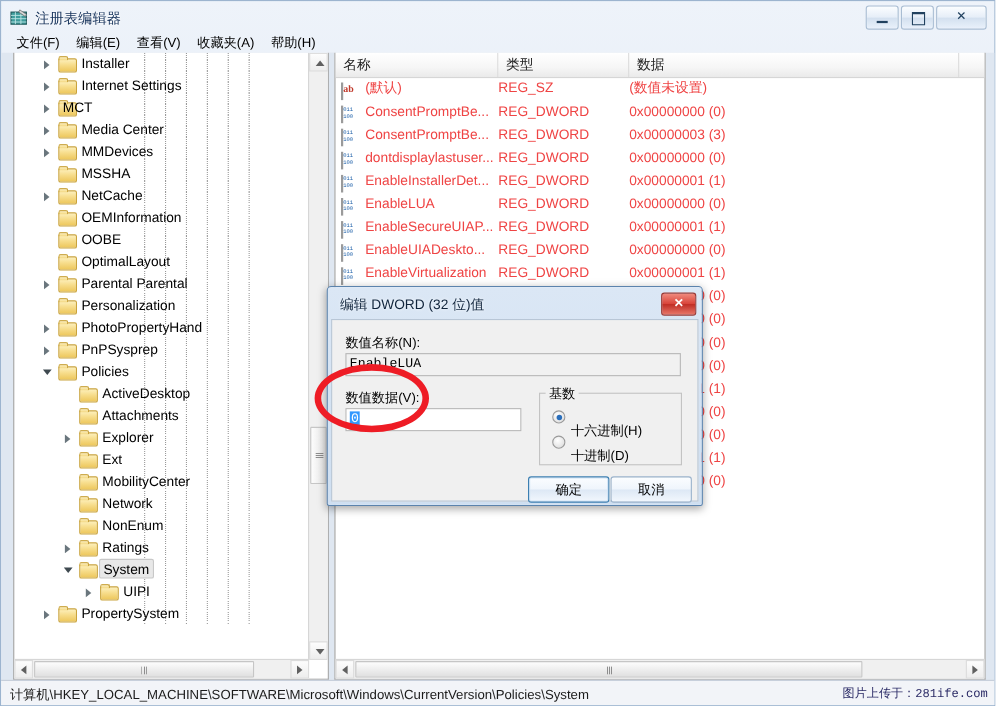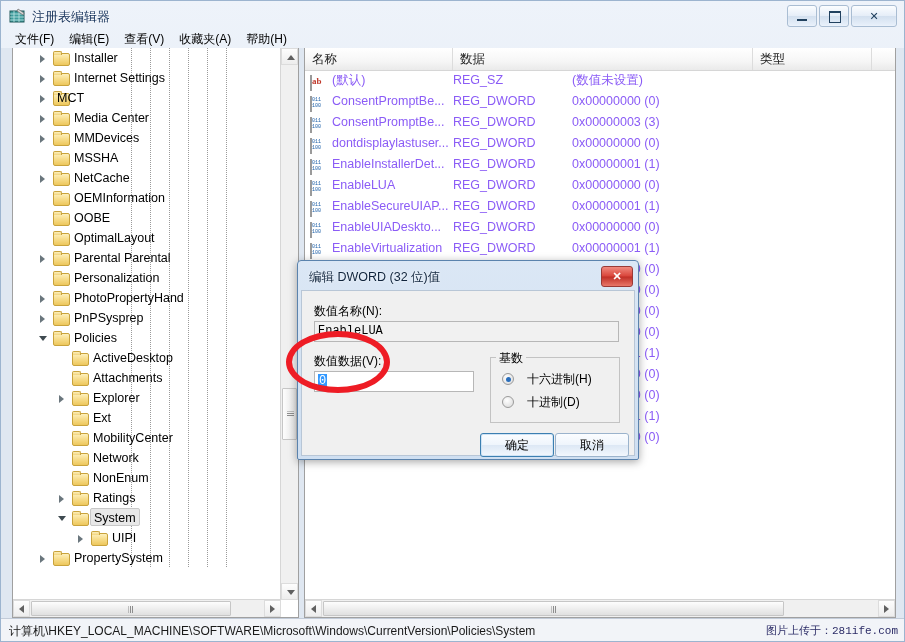--- a/index.html
+++ b/index.html
@@ -241,21 +241,21 @@
     border-right: 1px solid #dcdcdc;
     box-sizing: border-box;
     white-space: nowrap;
   }
   .lv-body {
     position: absolute; left: 0; top: 22px; right: 0; bottom: 17px;
     overflow: hidden;
   }
   .lv-row {
     position: relative; height: 21px; line-height: 21px;
-    font-size: 12.5px; color: #8b5cf6; white-space: nowrap;
+    font-size: 12.5px; color: #ef4444; white-space: nowrap;
   }
   .lv-row .c-name { position: absolute; left: 27px; top: 0; }
   .lv-row .c-type { position: absolute; left: 148px; top: 0; }
   .lv-row .c-data { position: absolute; left: 267px; top: 0; }
   .lv-row .ico { position: absolute; left: 5px; top: 3px; width: 16px; height: 15px; }
 
   
   .ico-ab {
     width: 16px; height: 15px; position: relative;
     background: #ffffff; border: 1px solid #9a9a9a; box-sizing: border-box;
@@ -370,21 +370,21 @@
     width: 12px; height: 12px; border-radius: 50%;
     background: radial-gradient(circle at 40% 35%, #ffffff, #e3e3e3 70%);
     border: 1px solid #9a9a9a;
     box-sizing: border-box;
   }
   .radio.on::after {
     content: ""; position: absolute; left: 2.5px; top: 2.5px;
     width: 5px; height: 5px; border-radius: 50%;
     background: #2a6ebb;
   }
-  .radio-row .rl { position: absolute; left: 17px; top: 0; margin-left: 8px; }
+  .radio-row .rl { position: absolute; left: 17px; top: 12px; }
 
   .dbtn {
     position: absolute;
     height: 24px;
     border: 1px solid #9bb3cc;
     border-radius: 3px;
     background: linear-gradient(180deg,#fbfdff 0%, #eff5fc 48%, #dde8f5 52%, #f2f7fd 100%);
     font-size: 12px; color: #000;
     text-align: center; line-height: 22px;
     box-sizing: border-box;
@@ -639,22 +639,22 @@
         <div class="arrow right"></div>
         <div class="thumb" style="left:18px; width:200px;"></div>
       </div>
     </div>
 
     <div class="splitter"></div>
 
     <div class="list-pane">
       <div class="lv-header" id="lv-header">
           <div class="col" style="width: 148px;">名称</div>
+          <div class="col" style="width: 119px;">类型</div>
           <div class="col" style="width: 300px;">数据</div>
-          <div class="col" style="width: 119px;">类型</div>
         </div>
       <div class="lv-body" id="lv-body">
           <div class="lv-row">
             <span class="ico"><span class="ico-ab"></span></span>
             <span class="c-name">(默认)</span>
             <span class="c-type">REG_SZ</span>
             <span class="c-data">(数值未设置)</span>
           </div>
           <div class="lv-row">
             <span class="ico"><span class="ico-bin"></span></span>

